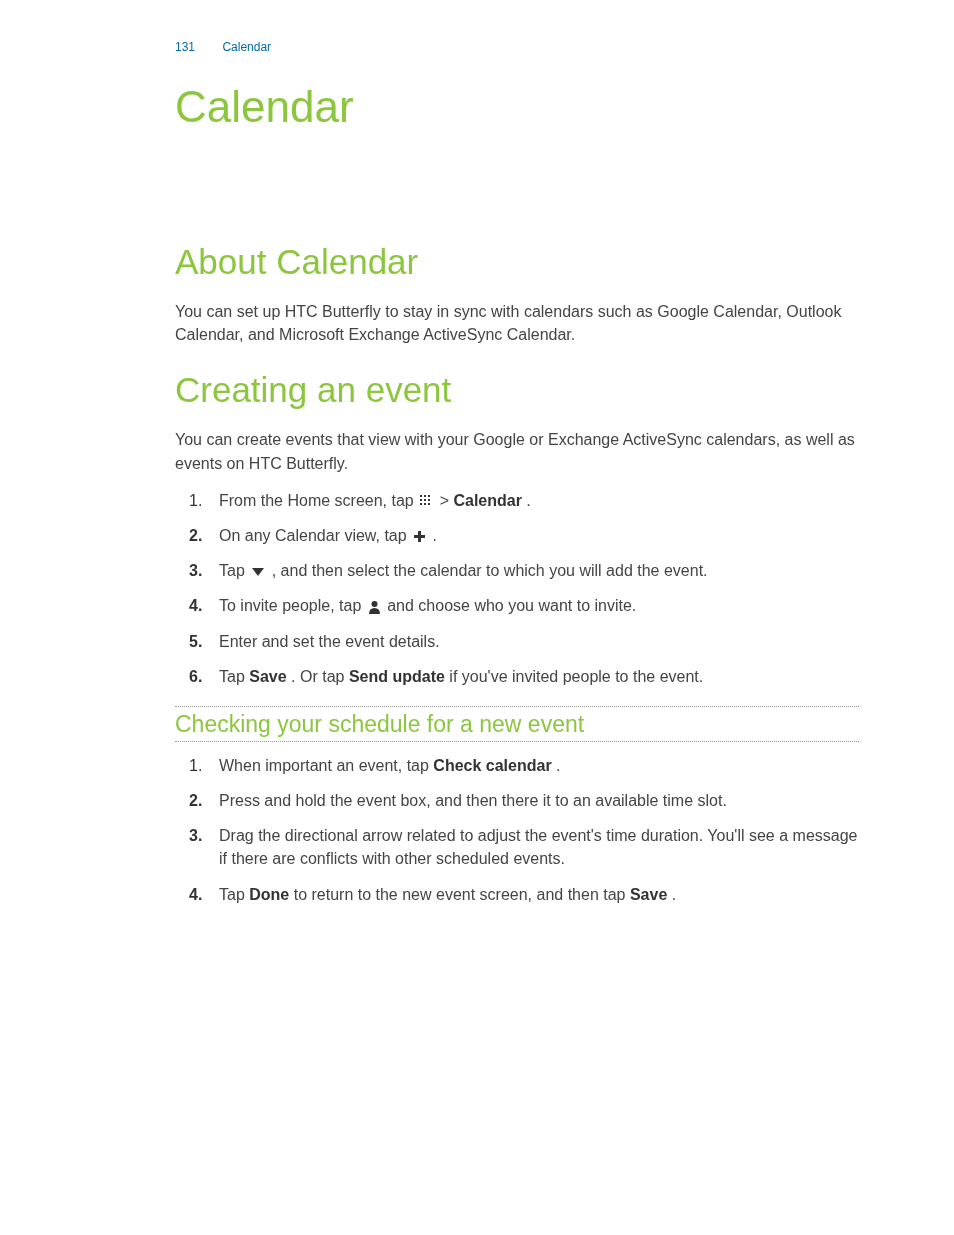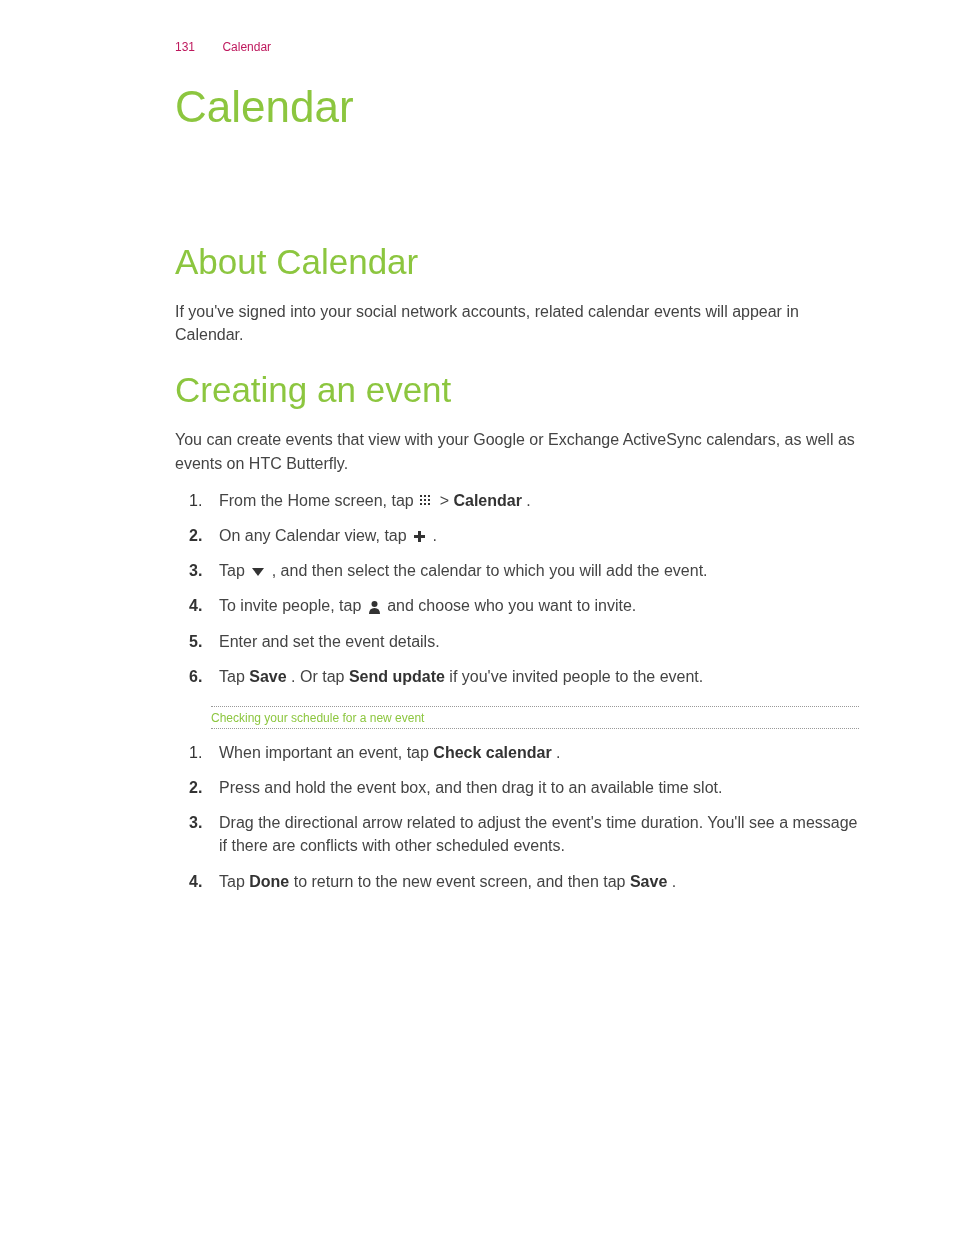--- a/index.html
+++ b/index.html
@@ -9,21 +9,21 @@
     color: #3f3f3f;
     width: 954px;
     height: 1235px;
     position: relative;
   }
   .page {
     padding: 40px 95px 40px 175px;
   }
   .header {
     font-size: 12px;
-    color: #be185d;
+    color: #0369a1;
     margin-bottom: 28px;
   }
   .header .pn { margin-right: 24px; }
   h1.title {
     font-size: 44px;
     font-weight: 400;
     color: #8cc63f;
     margin-bottom: 110px;
   }
   h2.section {
@@ -56,29 +56,28 @@
   ol.steps > li::before {
     content: counter(step) ".";
     position: absolute;
     left: 14px;
     font-weight: 600;
     color: #333;
   }
   ol.steps > li:first-child::before { font-weight: 400; }
   .bold { font-weight: 600; color: #333; }
   h3.subsection {
-    font-size: 12px;
+    font-size: 23px;
     font-weight: 400;
     color: #8cc63f;
     border-top: 1px dotted #999;
     border-bottom: 1px dotted #999;
     padding: 4px 0 3px 0;
     margin-top: 12px;
     margin-bottom: 12px;
-    margin-left: 36px;
   }
   .icon {
     display: inline-block;
     vertical-align: middle;
     margin: 0 2px;
   }
   .icon svg { display: block; }
   .inline { display: inline; }
 </style>
 </head>
@@ -87,21 +86,21 @@
 <div class="page">
 
   <div class="header">
     <span class="pn">131</span>
     <span>Calendar</span>
   </div>
 
   <h1 class="title">Calendar</h1>
 
   <h2 class="section">About Calendar</h2>
-  <p class="body">If you've signed into your social network accounts, related calendar events will appear in Calendar.</p>
+  <p class="body">You can set up HTC Butterfly to stay in sync with calendars such as Google Calendar, Outlook Calendar, and Microsoft Exchange ActiveSync Calendar.</p>
 
   <h2 class="section">Creating an event</h2>
   <p class="body">You can create events that view with your Google or Exchange ActiveSync calendars, as well as events on HTC Butterfly.</p>
 
   <ol class="steps">
     <li>
       <span class="inline">From the Home screen, tap </span>
       <span class="icon">
         <svg width="13" height="13" viewBox="0 0 13 13">
           <g fill="#333">
@@ -164,21 +163,21 @@
 
   <h3 class="subsection">Checking your schedule for a new event</h3>
 
   <ol class="steps">
     <li>
       <span class="inline">When important an event, tap </span>
       <span class="inline bold">Check calendar</span>
       <span class="inline">.</span>
     </li>
     <li>
-      <span class="inline">Press and hold the event box, and then drag it to an available time slot.</span>
+      <span class="inline">Press and hold the event box, and then there it to an available time slot.</span>
     </li>
     <li>
       <span class="inline">Drag the directional arrow related to adjust the event's time duration. You'll see a message if there are conflicts with other scheduled events.</span>
     </li>
     <li>
       <span class="inline">Tap </span>
       <span class="inline bold">Done</span>
       <span class="inline"> to return to the new event screen, and then tap </span>
       <span class="inline bold">Save</span>
       <span class="inline">.</span>

